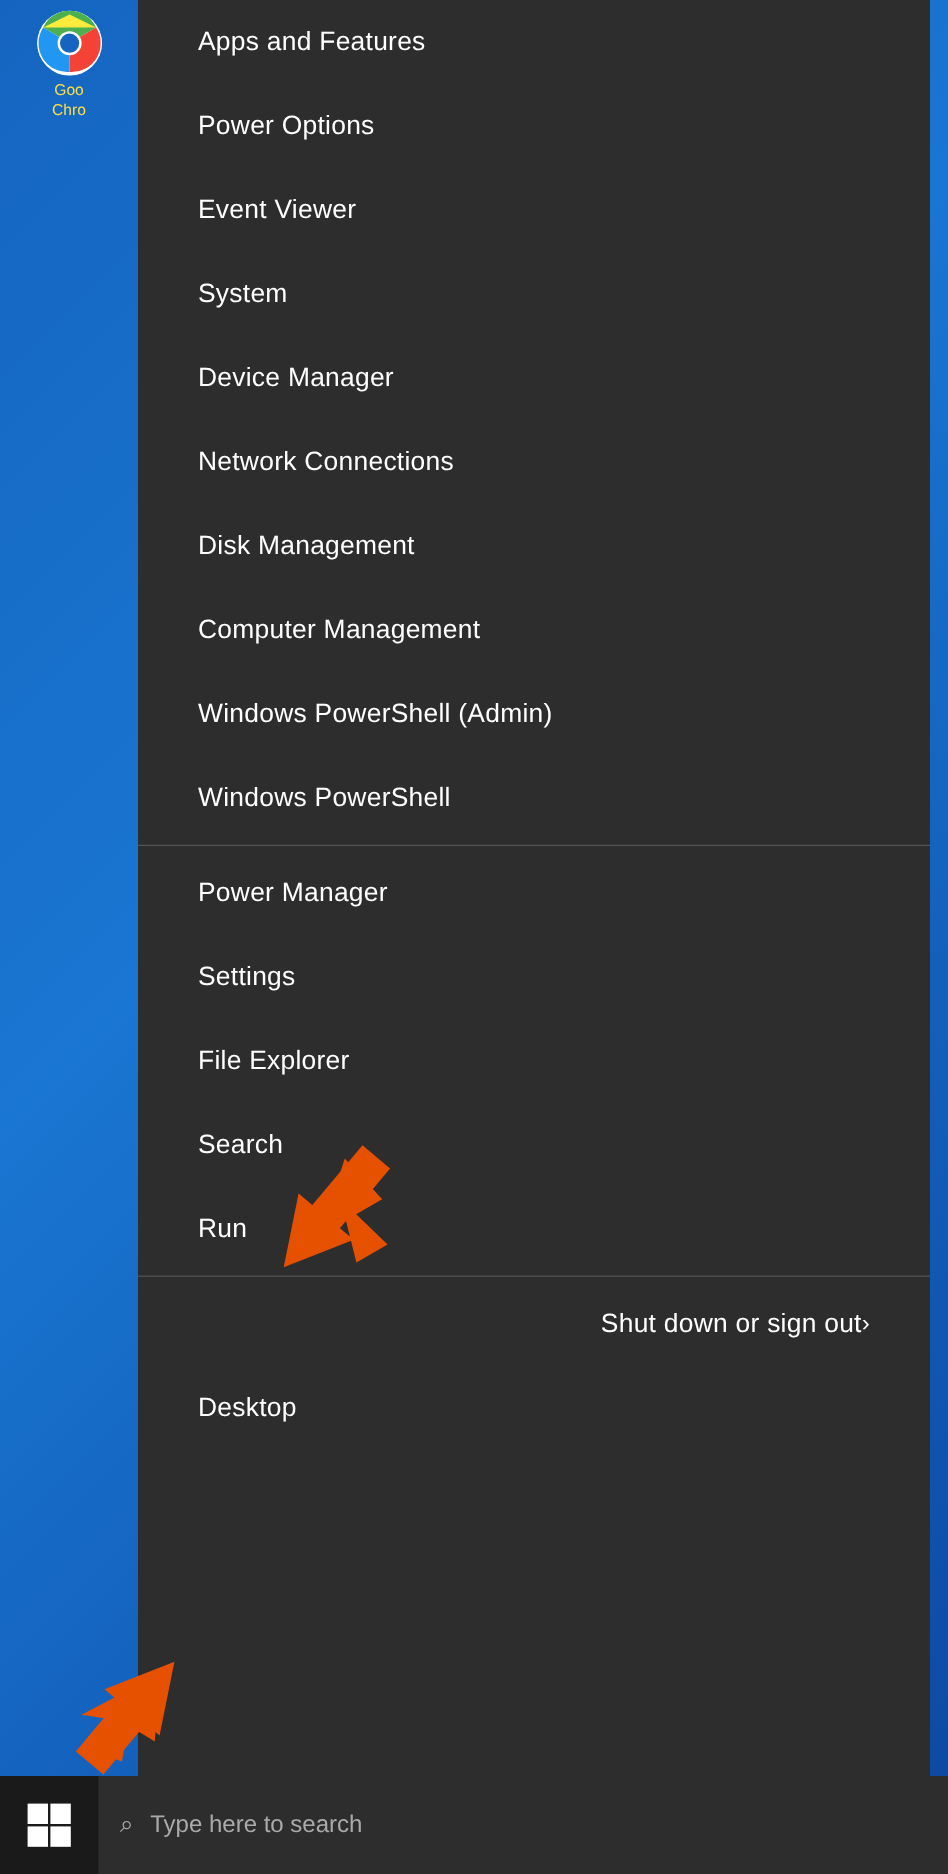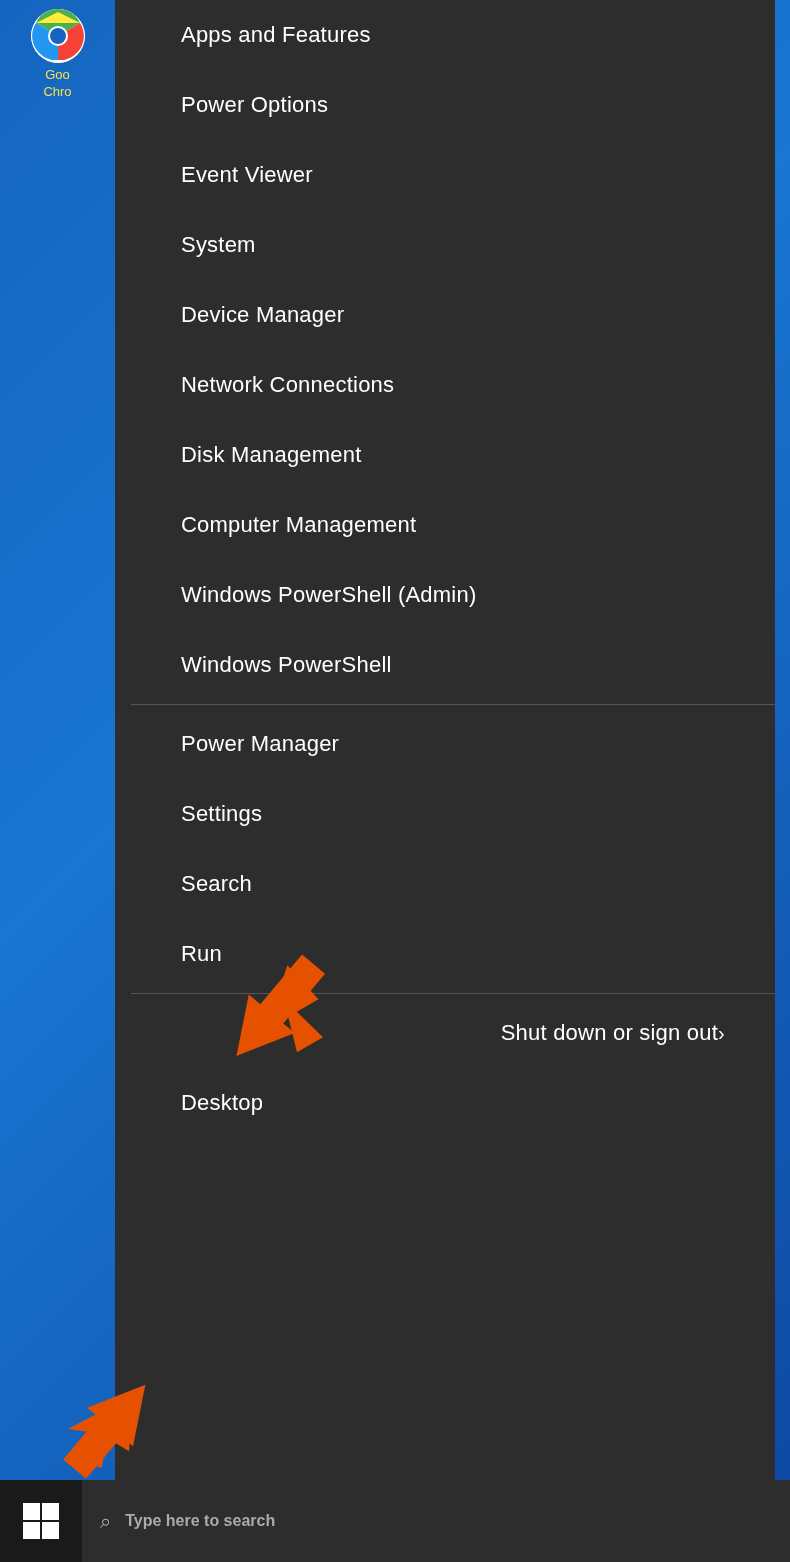--- a/index.html
+++ b/index.html
@@ -56,21 +56,20 @@
     
     .context-menu {
       position: absolute;
       top: 0;
       left: 115px;
       width: 660px;
       height: 1480px;
       background: #2d2d2d;
       display: flex;
       flex-direction: column;
-      padding-left: 16px;
     }
 
     .menu-item {
       padding: 22px 50px;
       color: #ffffff;
       font-size: 22px;
       font-weight: 400;
       cursor: pointer;
       white-space: nowrap;
       user-select: none;
@@ -153,22 +152,22 @@
       cursor: text;
     }
 
     .search-icon-taskbar {
       color: #aaa;
       font-size: 20px;
     }
 
     .search-placeholder {
       color: #aaa;
-      font-size: 16px;
-      font-weight: 700;
+      font-size: 20px;
+      font-weight: 400;
     }
   </style>
 </head>
 <body>
 
 <div class="desktop"></div>
 
 <div class="chrome-icon-area">
 
   <div class="chrome-icon">
@@ -200,20 +199,21 @@
     <div class="menu-item">System</div>
     <div class="menu-item">Device Manager</div>
     <div class="menu-item">Network Connections</div>
     <div class="menu-item">Disk Management</div>
     <div class="menu-item">Computer Management</div>
     <div class="menu-item">Windows PowerShell (Admin)</div>
     <div class="menu-item">Windows PowerShell</div>
     <div class="menu-divider"></div>
     <div class="menu-item">Power Manager</div>
     <div class="menu-item">Settings</div>
+    <div class="menu-item">File Explorer</div>
     <div class="menu-item">Search</div>
     <div class="menu-item">Run</div>
     <div class="menu-divider"></div>
     <div class="menu-item menu-item-with-arrow">
       <span>Shut down or sign out</span>
       <span class="arrow-right">›</span>
     </div>
     <div class="menu-item">Desktop</div>
   </div>
 

